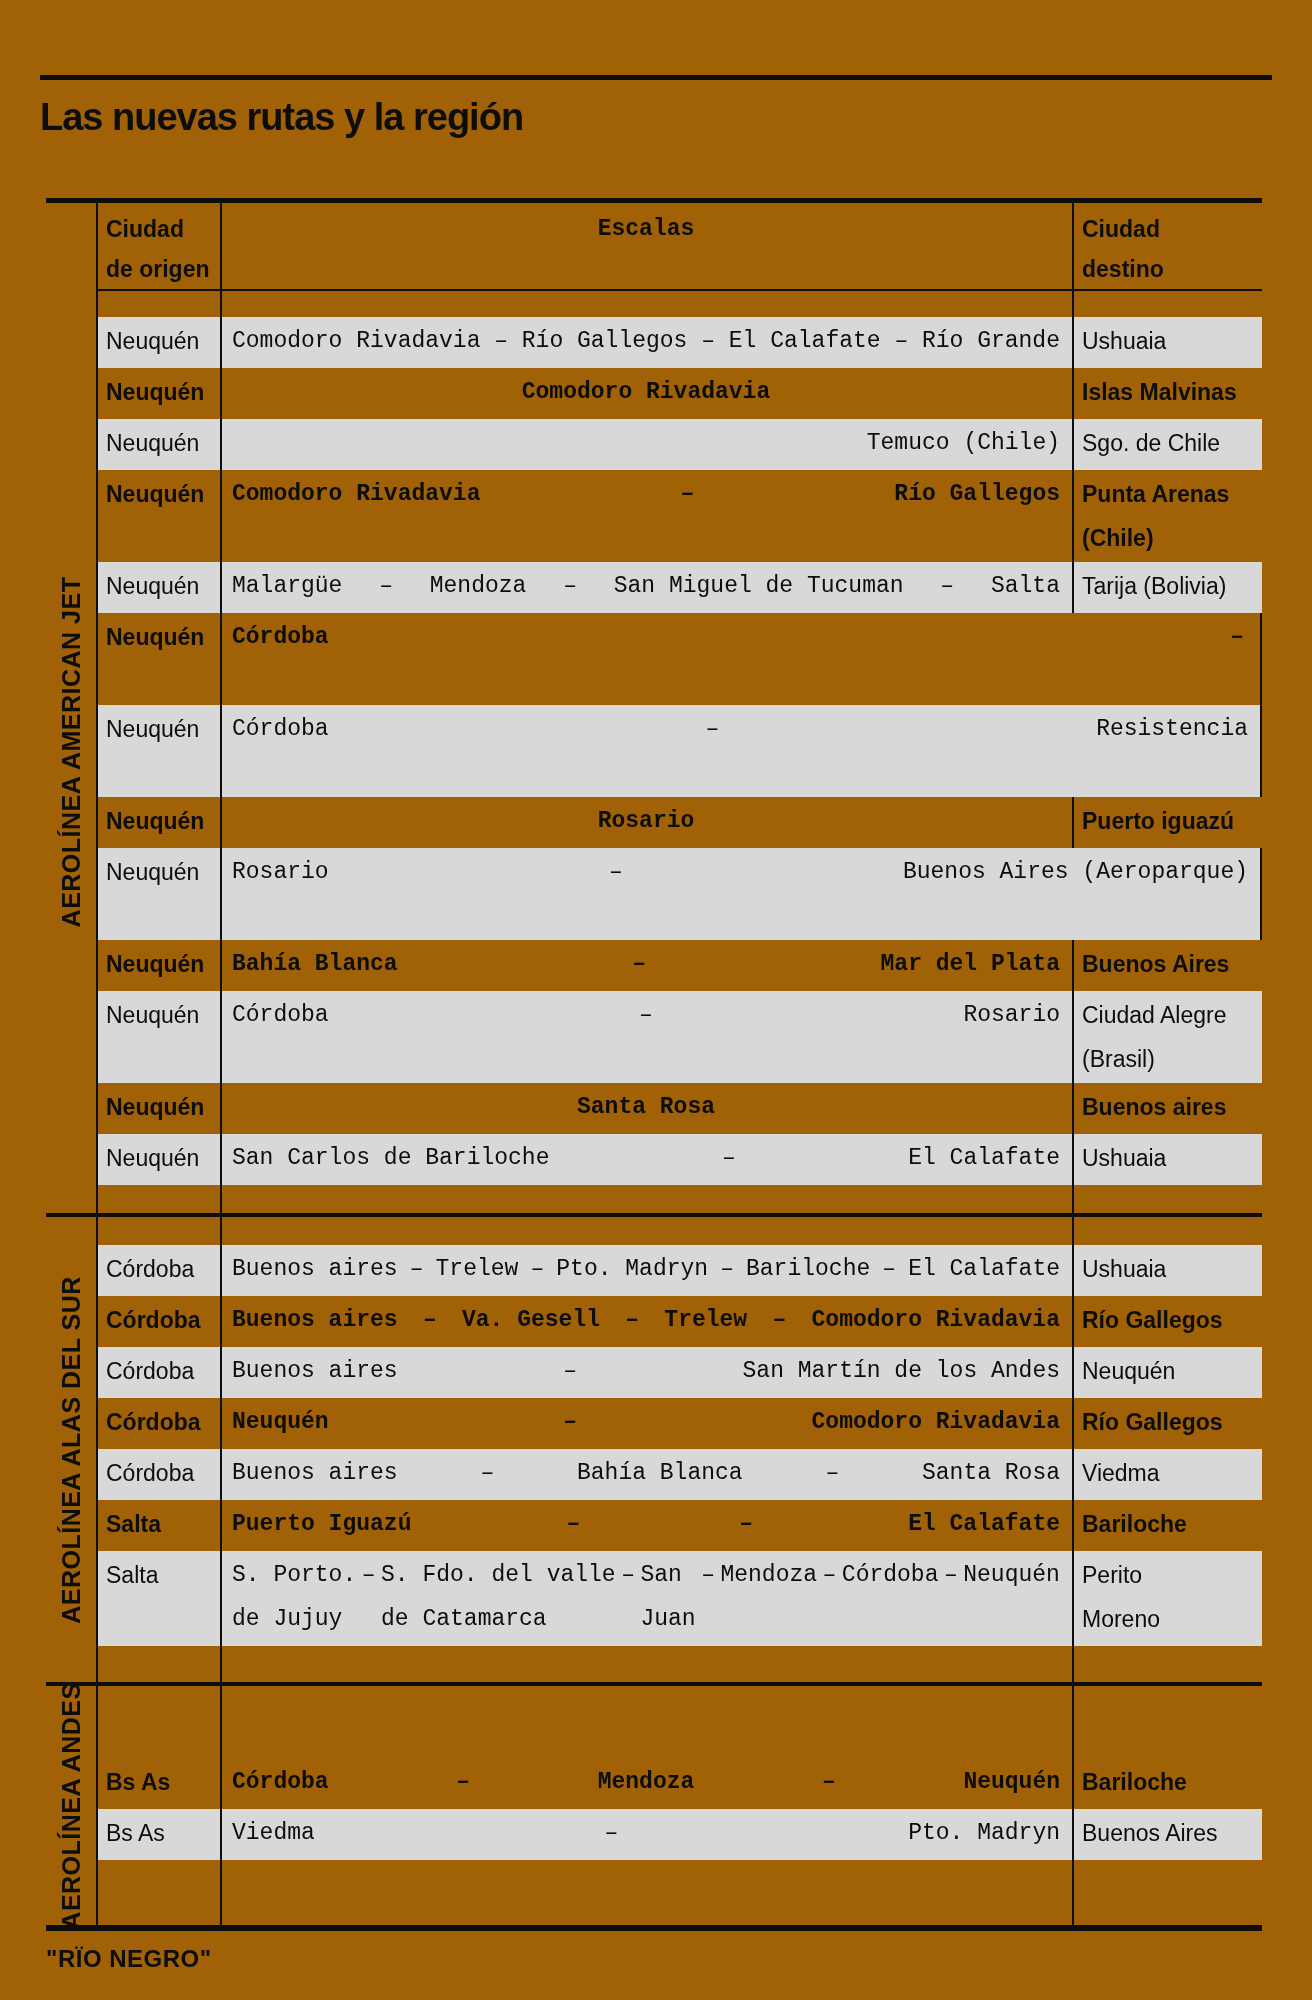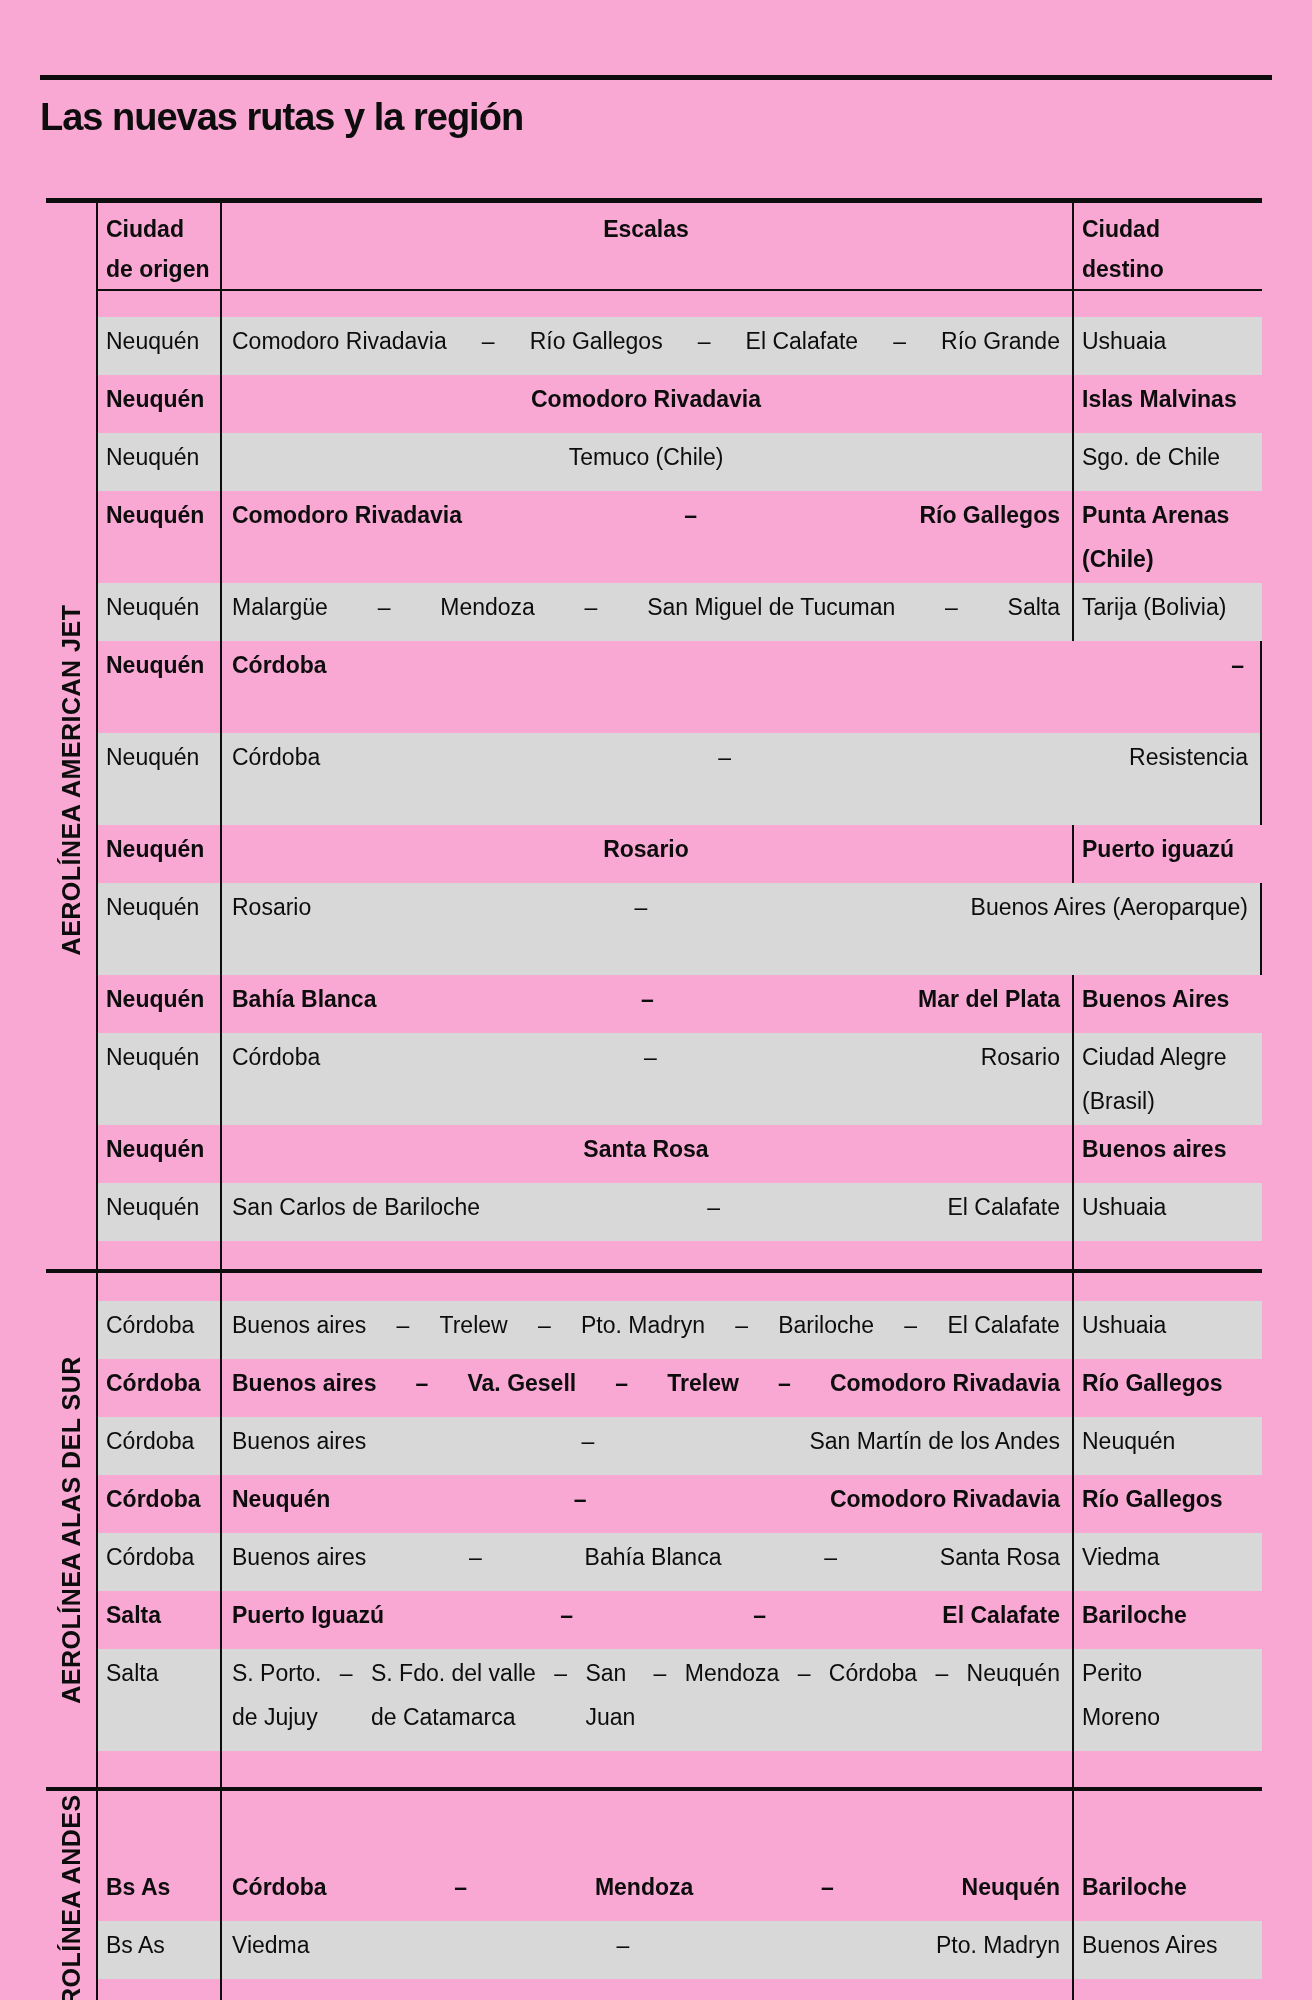--- a/index.html
+++ b/index.html
@@ -1,42 +1,42 @@
 <!DOCTYPE html>
 <html style="--shade: #d8d8d8; --ink: #0d0d0d;"><head>
 <meta charset="utf-8">
 <style>
   html,body{margin:0;padding:0;background:#fff;}
-  .page{position:relative;width:1312px;height:2000px;background:#f9a8d4;overflow:hidden;
+  .page{position:relative;width:1312px;height:2000px;background:#a16207;overflow:hidden;
         font-family:"Liberation Sans","DejaVu Sans",sans-serif;color:var(--ink,#0d0d0d);}
   .page-rule{margin:75px 40px 0 40px;height:5px;background:var(--ink,#0d0d0d);}
   h1.title{margin:14px 0 0 40px;font-size:38px;line-height:46px;font-weight:700;letter-spacing:-1px;}
   .rtable{margin:58px 50px 0 46px;width:1216px;font-size:23px;line-height:44px;}
   .rule-top{height:5px;background:var(--ink,#0d0d0d);}
   .rule-bottom{height:6px;background:var(--ink,#0d0d0d);}
   .divider{height:4px;background:var(--ink,#0d0d0d);}
   .trow{display:flex;align-items:stretch;}
   .c{box-sizing:border-box;}
   .c.lab{width:50px;flex:none;}
   .c.org{width:126px;flex:none;border-left:2px solid var(--ink,#0d0d0d);border-right:2px solid var(--ink,#0d0d0d);
          padding:2px 4px 0 8px;white-space:pre-line;}
-  .c.stp{flex:1;border-right:2px solid var(--ink,#0d0d0d);padding:2px 12px 12px 10px;}
+  .c.stp{flex:1;border-right:2px solid var(--ink,#0d0d0d);padding:2px 12px 5px 10px;font-family:Liberation Mono, monospace;}
   .c.dst{width:188px;flex:none;padding:2px 4px 0 8px;white-space:pre-line;}
   .trow.shaded .c.org,.trow.shaded .c.stp,.trow.shaded .c.dst{background:var(--shade,#d8d8d8);}
   .trow.bold{font-weight:700;}
   .thead{display:flex;font-weight:700;min-height:88px;line-height:40px;}
   .thead .c{padding-top:6px;}
   .thead .c.org,.thead .c.stp,.thead .c.dst{border-bottom:2px solid var(--ink,#0d0d0d);}
   .thead .c.stp{text-align:center;}
   .section{position:relative;}
   .airline-label{position:absolute;left:25px;top:50%;transform:translate(-50%,-50%) rotate(-90deg);
                  white-space:nowrap;font-weight:700;font-size:25px;letter-spacing:0.5px;line-height:25px;}
   .stopsline{display:flex;align-items:flex-start;justify-content:space-between;}
   .stopsline.center{justify-content:center;}
-  .stopsline.left{justify-content:center;}
+  .stopsline.left{justify-content:flex-end;}
   .stop{white-space:pre-line;}
   .stopsline .stop:last-child{text-align:center;}
   .stopsline.center .stop:last-child,.stopsline.left .stop:last-child{text-align:left;}
   .dash{flex:none;padding:0 4px;}
   .footer{margin:14px 0 0 46px;font-size:24px;font-weight:700;letter-spacing:0.5px;}
 </style>
 </head>
 <body>
 
 <div class="page">

